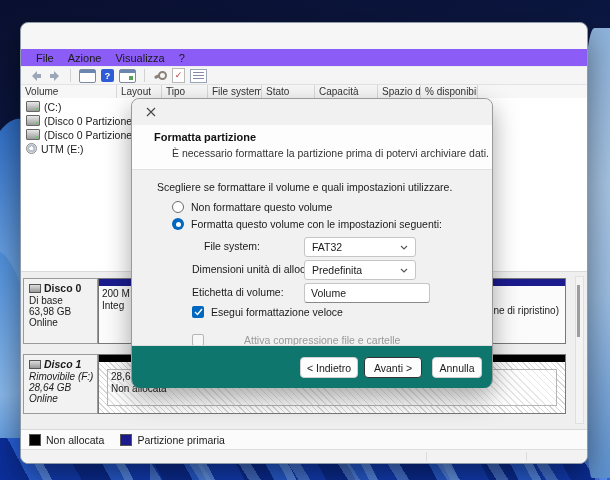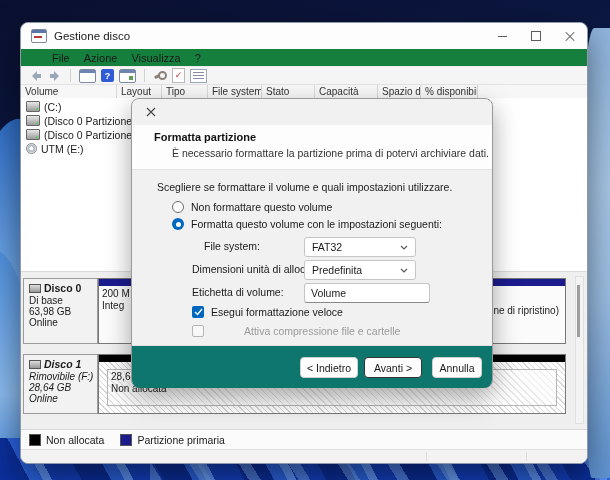--- a/index.html
+++ b/index.html
@@ -30,22 +30,22 @@
   .app-icon{width:14px;height:12px;margin-left:10px;border:1px solid #7d8aa0;border-radius:2px;
             background:linear-gradient(#5b77a8 0 3px,#fff 3px);position:relative;}
   .app-icon::after{content:"";position:absolute;left:2px;top:6px;width:8px;height:2px;background:#b23a3a;}
   .win-title{font-size:11.5px;color:#222;margin-left:7px;}
   .caption-btn{width:34px;height:24px;display:flex;align-items:center;justify-content:center;}
   .glyph-min{width:9px;height:1px;background:#5d5d5d;}
   .glyph-max{width:8px;height:8px;border:1px solid #5d5d5d;}
   .glyph-x{position:relative;width:10px;height:10px;}
   .glyph-x::before,.glyph-x::after{content:"";position:absolute;left:-1px;top:4.5px;width:12px;height:1px;background:#5d5d5d;}
   .glyph-x::before{transform:rotate(45deg);} .glyph-x::after{transform:rotate(-45deg);}
-  #menubar{left:0;top:26px;right:0;height:18px;background:#15803d;display:flex;align-items:center;
-           font-size:11px;color:#1a1a1a;border-bottom:1px solid #ececec;padding-left:24px;box-sizing:border-box;}
+  #menubar{left:0;top:26px;right:0;height:18px;background:#8b5cf6;display:flex;align-items:center;
+           font-size:11px;color:#1a1a1a;border-bottom:1px solid #ececec;padding-left:8px;box-sizing:border-box;}
   .menu-item{padding:0 7px;}
   #toolbar{left:0;top:44px;right:0;height:18px;background:#f5f5f5;display:flex;align-items:center;
            border-bottom:1px solid #e3e3e3;padding-left:8px;box-sizing:border-box;gap:5px;}
   .tb-sep{width:1px;height:13px;background:#d2d2d2;margin:0 3px;}
   .arrow-ico{width:14px;height:14px;display:block;}
   .console-ico{width:15px;height:12px;border:1px solid #7d8aa0;border-radius:2px;background:linear-gradient(#6c86b4 0 3px,#fff 3px);position:relative;}
   .console-ico.alt::after{content:"";position:absolute;right:2px;bottom:2px;width:4px;height:4px;background:#5aa05a;}
   .help-ico{width:13px;height:13px;background:#2f5bd7;border-radius:2px;color:#fff;font-size:9.5px;font-weight:bold;
             display:flex;align-items:center;justify-content:center;}
   .wrench-ico{width:14px;height:14px;position:relative;}
@@ -121,35 +121,20 @@
 <div id="wallpaper" class="abs">
   <div class="abs petal-left"></div>
   <div class="abs petal-left2"></div>
   <div class="abs bloom-bottom"></div>
   <div class="abs bloom-bottom2"></div>
   <div class="abs petal-right"></div>
 </div>
 
 <div id="win" class="abs">
 
-  <div id="titlebar" class="abs">
-    <div class="app-icon"></div>
-    <div class="win-title">Gestione disco</div>
-    <div style="margin-left:auto;display:flex;">
-      <div class="caption-btn">
-          <div class="glyph-min"></div>
-        </div>
-      <div class="caption-btn">
-          <div class="glyph-max"></div>
-        </div>
-      <div class="caption-btn">
-          <div class="glyph-x"></div>
-        </div>
-    </div>
-  </div>
 
   <div id="menubar" class="abs">
     <span class="menu-item">File</span>
     <span class="menu-item">Azione</span>
     <span class="menu-item">Visualizza</span>
     <span class="menu-item">?</span>
   </div>
 
   <div id="toolbar" class="abs">
     <svg class="arrow-ico" viewBox="0 0 14 14">
@@ -311,21 +296,21 @@
     <input class="textfield" style="left: 172px; top: 184px; width: 126px;" value="Volume">
 
     <div class="opt-row" style="left:60px;top:207px;">
       <span class="checkbox checked">
         <svg width="9" height="8" viewBox="0 0 9 8">
             <path d="M1 4 L3.5 6.5 L8 1" stroke="#fff" stroke-width="1.4" fill="none"></path>
           </svg>
       </span>
       <span class="dlg-text">Esegui formattazione veloce</span>
     </div>
-    <div class="opt-row" style="left:60px;top:226px;gap:40px;">
+    <div class="opt-row" style="left:60px;top:235px;gap:40px;">
       <span class="checkbox disabled"></span>
       <span class="dlg-text disabled">Attiva compressione file e cartelle</span>
     </div>
 
     <div id="dlg-buttonbar" class="abs">
       <div class="btn" style="left:168px;width:58px;">&lt; Indietro</div>
       <div class="btn default" style="left:232px;width:58px;">Avanti &gt;</div>
       <div class="btn" style="left:300px;width:50px;">Annulla</div>
     </div>
   </div>

